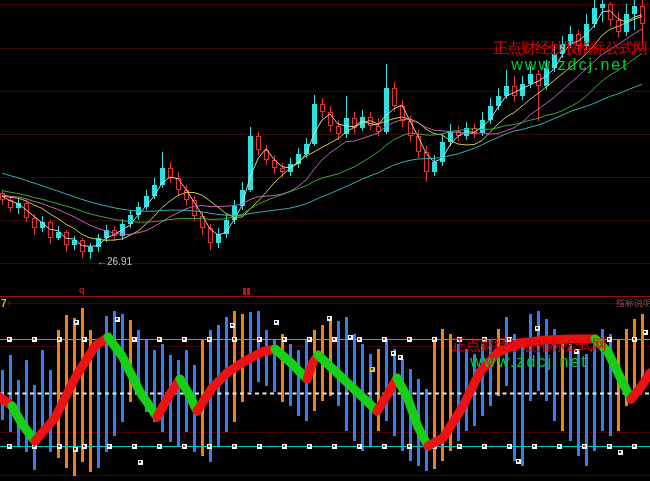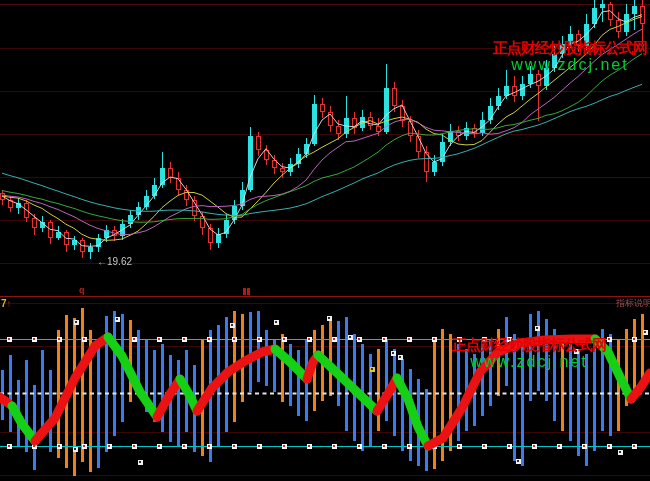--- a/index.html
+++ b/index.html
@@ -1,21 +1,21 @@
 <!DOCTYPE html>
 <html><head>
 <meta charset="utf-8">
 <style>
   html,body{margin:0;padding:0;background:#000;}
   #app{position:relative;width:650px;height:481px;background:#000;overflow:hidden;
        font-family:"Liberation Sans",sans-serif;}
   #chart-svg{position:absolute;left:0;top:0;}
   .overlay{position:absolute;white-space:nowrap;}
   .wm{position:absolute;text-align:center;line-height:1.15;pointer-events:none;}
-  .wm-red{font-weight:bold;font-size:15px;color:#e60000;letter-spacing:-1px;white-space:nowrap;}
+  .wm-red{font-weight:normal;font-size:15px;color:#e60000;letter-spacing:-1px;white-space:nowrap;}
   .wm-green{font-weight:normal;font-size:16px;color:#00cc33;letter-spacing:2px;white-space:nowrap;}
   .wm-top{top:39px;right:3px;}
   .wm-low{top:336px;left:452px;}
   .low-label{left:97px;top:256px;color:#c8c8c8;font-size:10px;}
   .param{left:1px;top:298px;font-weight:bold;font-size:10px;}
   .p-num{color:#d8b820;}
   .p-arrow{color:#e02020;}
   .qmark{left:79px;top:285px;color:#c41c1c;font-weight:bold;font-size:9px;}
   .blocks{left:243px;top:288px;font-size:0;}
   .blocks i{display:inline-block;width:3px;height:7px;background:#b21a1a;margin-right:1px;}
@@ -445,21 +445,21 @@
   <div class="wm wm-top">
     <div class="wm-red">正点财经炒股指标公式网</div>
     <div class="wm-green">www.zdcj.net</div>
   </div>
 
   <div class="wm wm-low">
     <div class="wm-red">正点财经炒股指标公式网</div>
     <div class="wm-green">www.zdcj.net</div>
   </div>
 
-  <div class="overlay low-label">←19.62</div>
+  <div class="overlay low-label">←26.91</div>
 
   <div class="overlay param">
     <span class="p-num">7</span><span class="p-arrow">↑</span>
   </div>
 
   <div class="overlay qmark">q</div>
 
   <div class="overlay blocks"><i></i><i></i></div>
 
   <div class="overlay help">指标说明</div>

